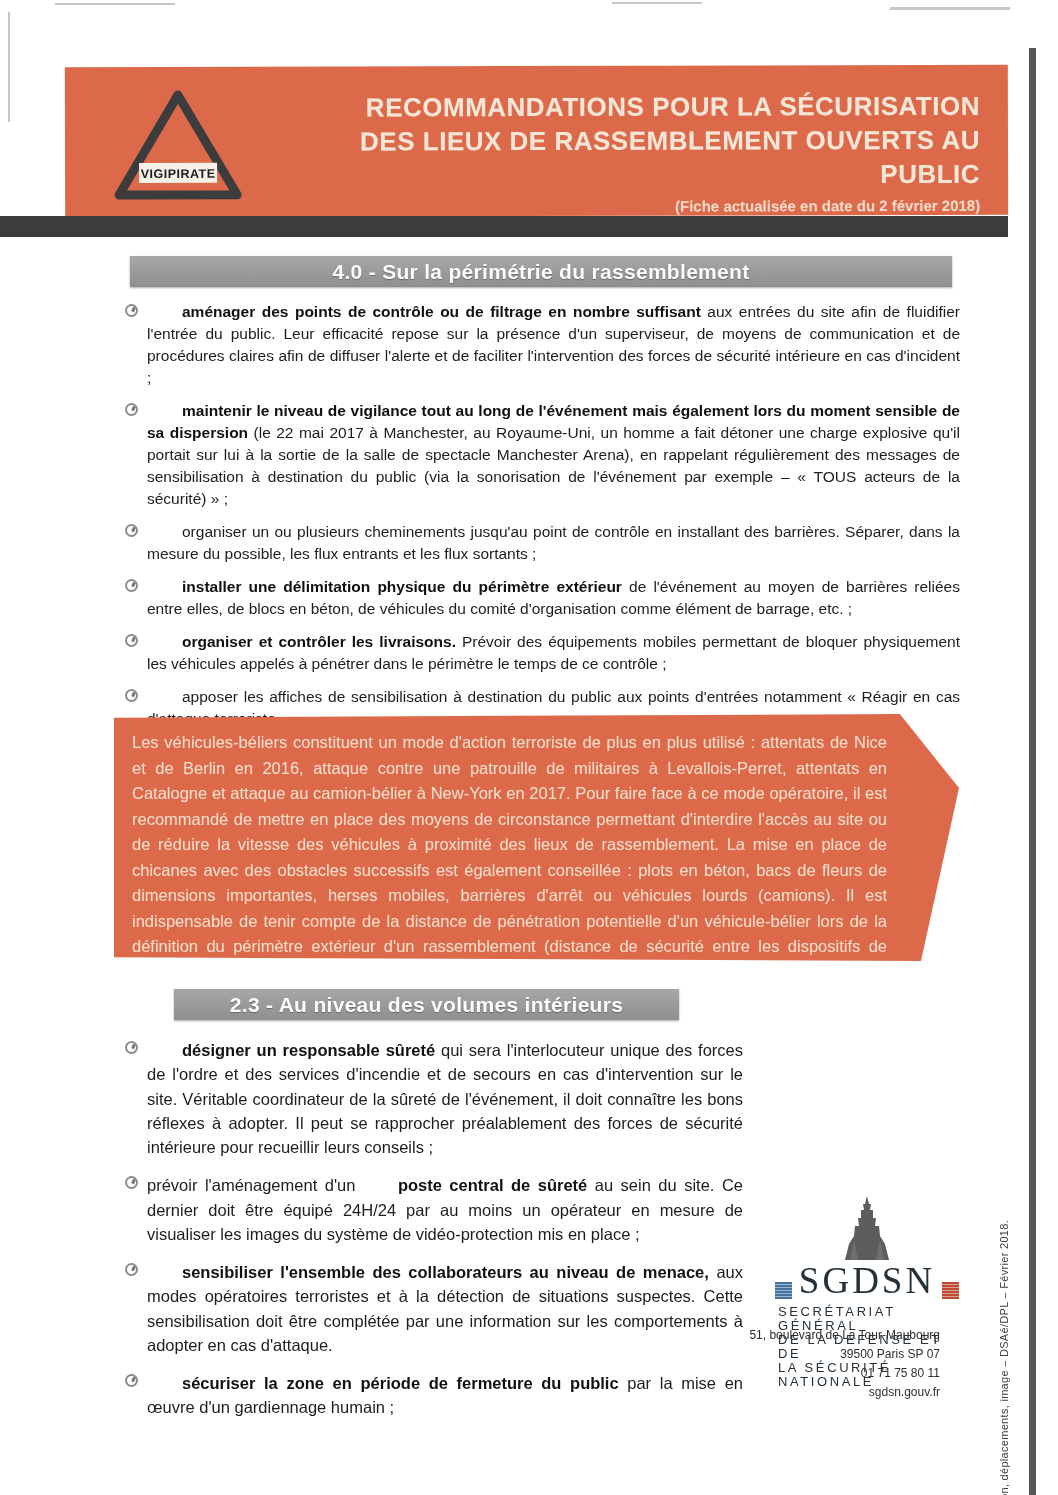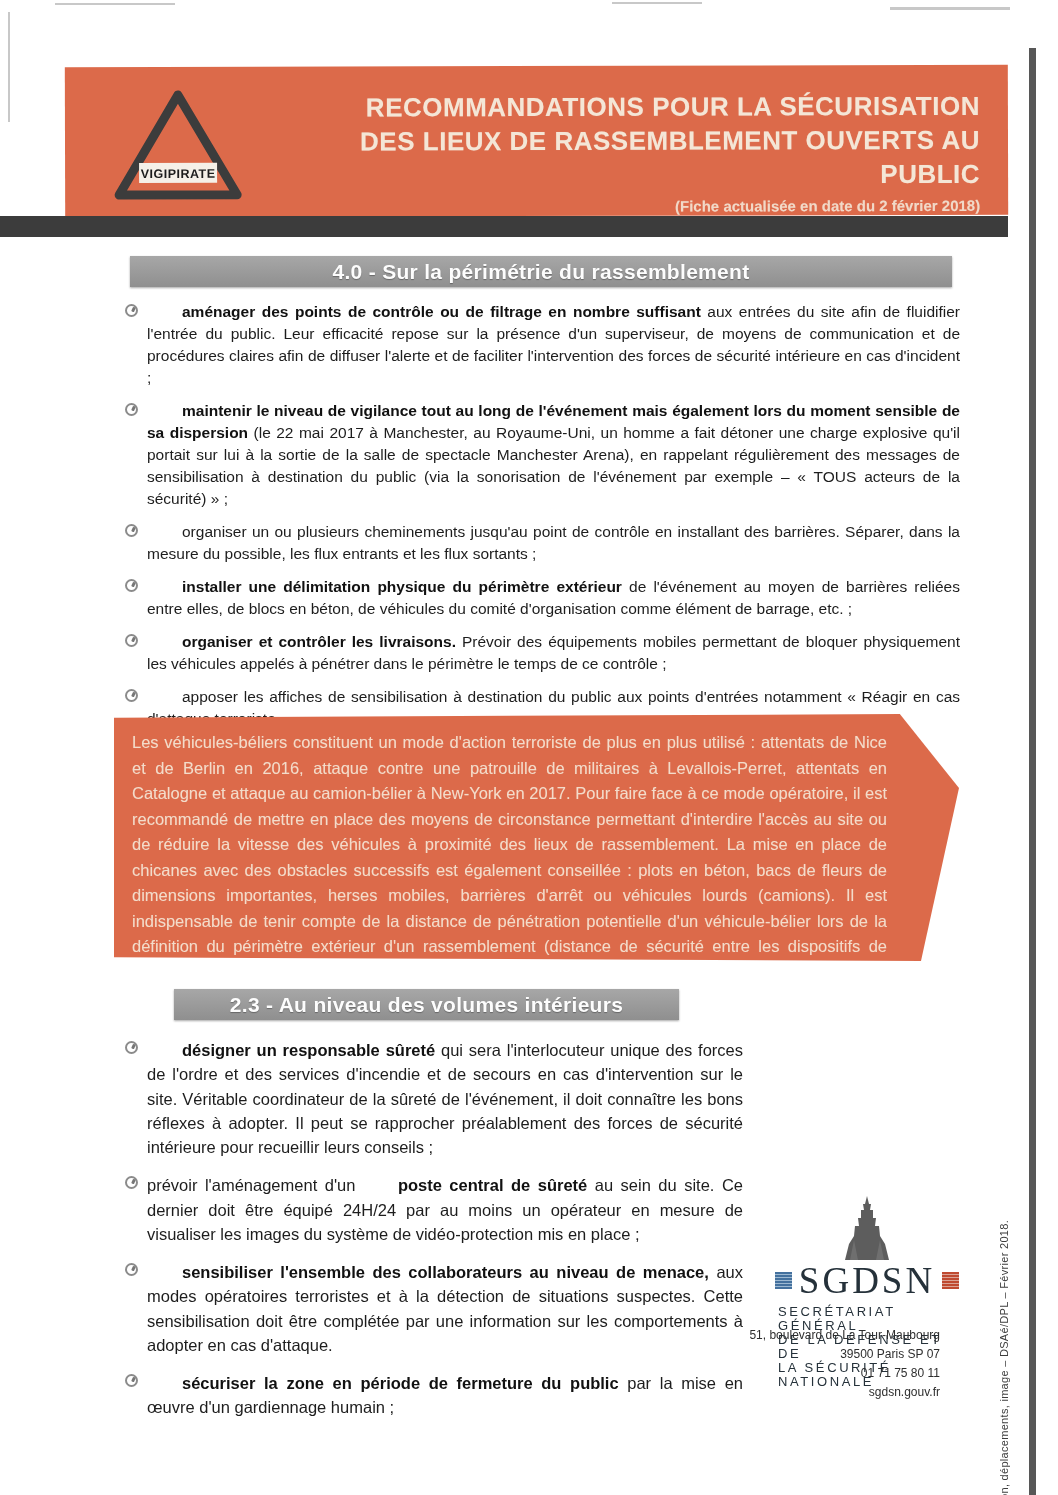--- a/index.html
+++ b/index.html
@@ -77,21 +77,21 @@
     clip-path:polygon(0 1.5%, 93% 0, 100% 30%, 95.5% 100%, 0 98.5%);
   }
   .highlight p {
     padding:16px 72px 14px 18px;
     color:#f3dcca; font-size:16.5px; line-height:25.5px; text-align:justify;
     text-shadow:0 0 1px rgba(255,255,255,.2);
   }
   
   .sgdsn { position:absolute; left:772px; top:1196px; width:190px; text-align:center; }
   .sgdsn-tower { display:block; margin:0 auto; }
-  .sgdsn-row { display:flex; align-items:center; justify-content:center; gap:7px; margin-top:2px; }
+  .sgdsn-row { display:flex; align-items:flex-end; justify-content:center; gap:7px; margin-top:2px; }
   .sgdsn-square { width:17px; height:17px; }
   .sq-blue  { background:repeating-linear-gradient(#44719e 0 2px, #9db9d2 2px 3px); }
   .sq-red   { background:repeating-linear-gradient(#bf4a31 0 2px, #dba395 2px 3px); }
   .sgdsn-word {
     font-family:"Liberation Serif", serif; font-size:37px; color:#25313a;
     letter-spacing:3px; line-height:1;
   }
   .sgdsn-tagline {
     margin-top:6px; font-size:13px; font-weight:normal; color:#25313a;
     letter-spacing:2.6px; line-height:14px; text-align:left; padding-left:6px;

